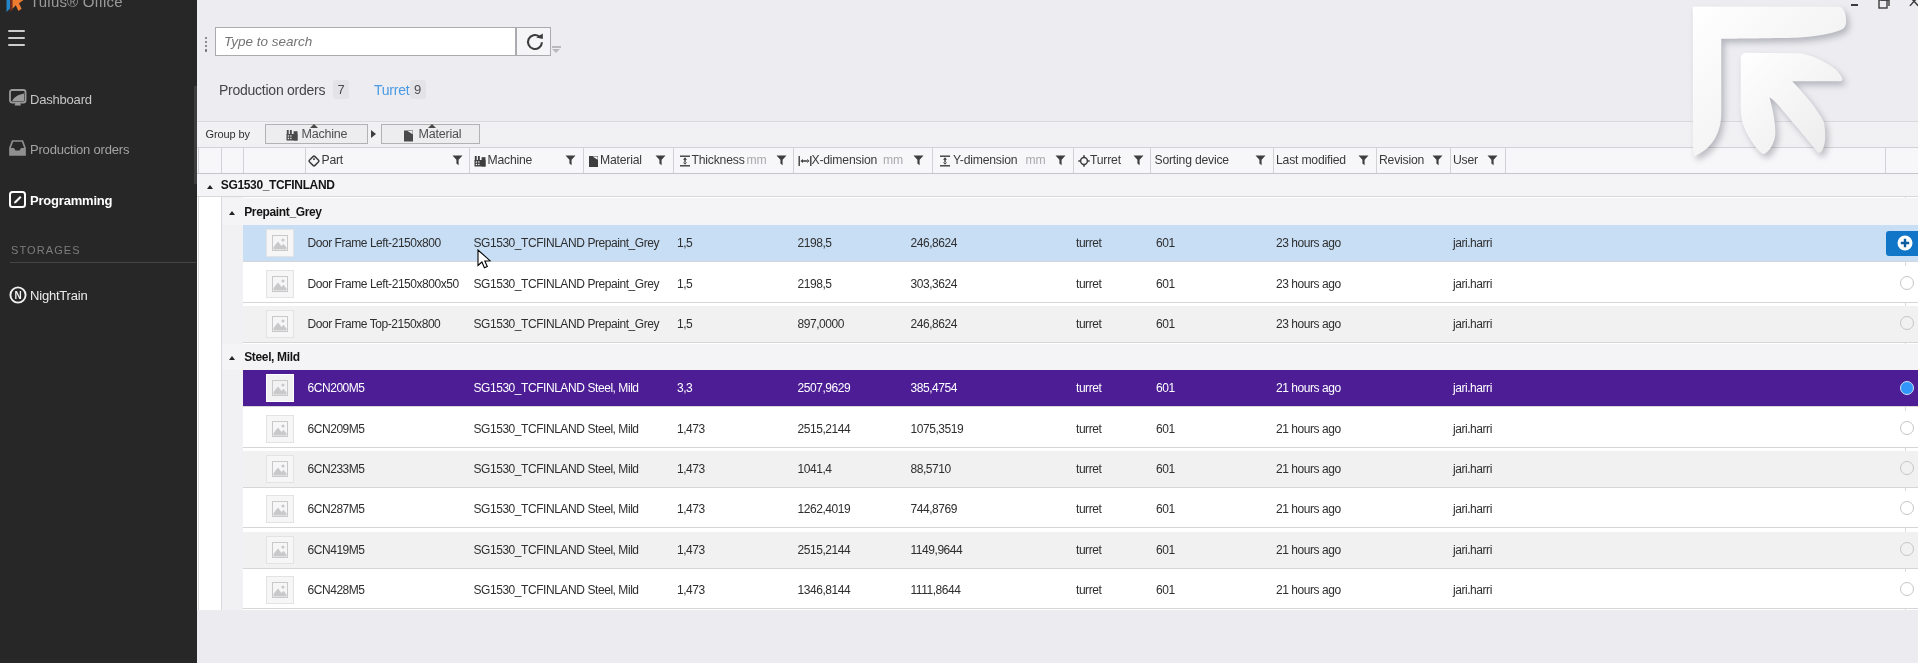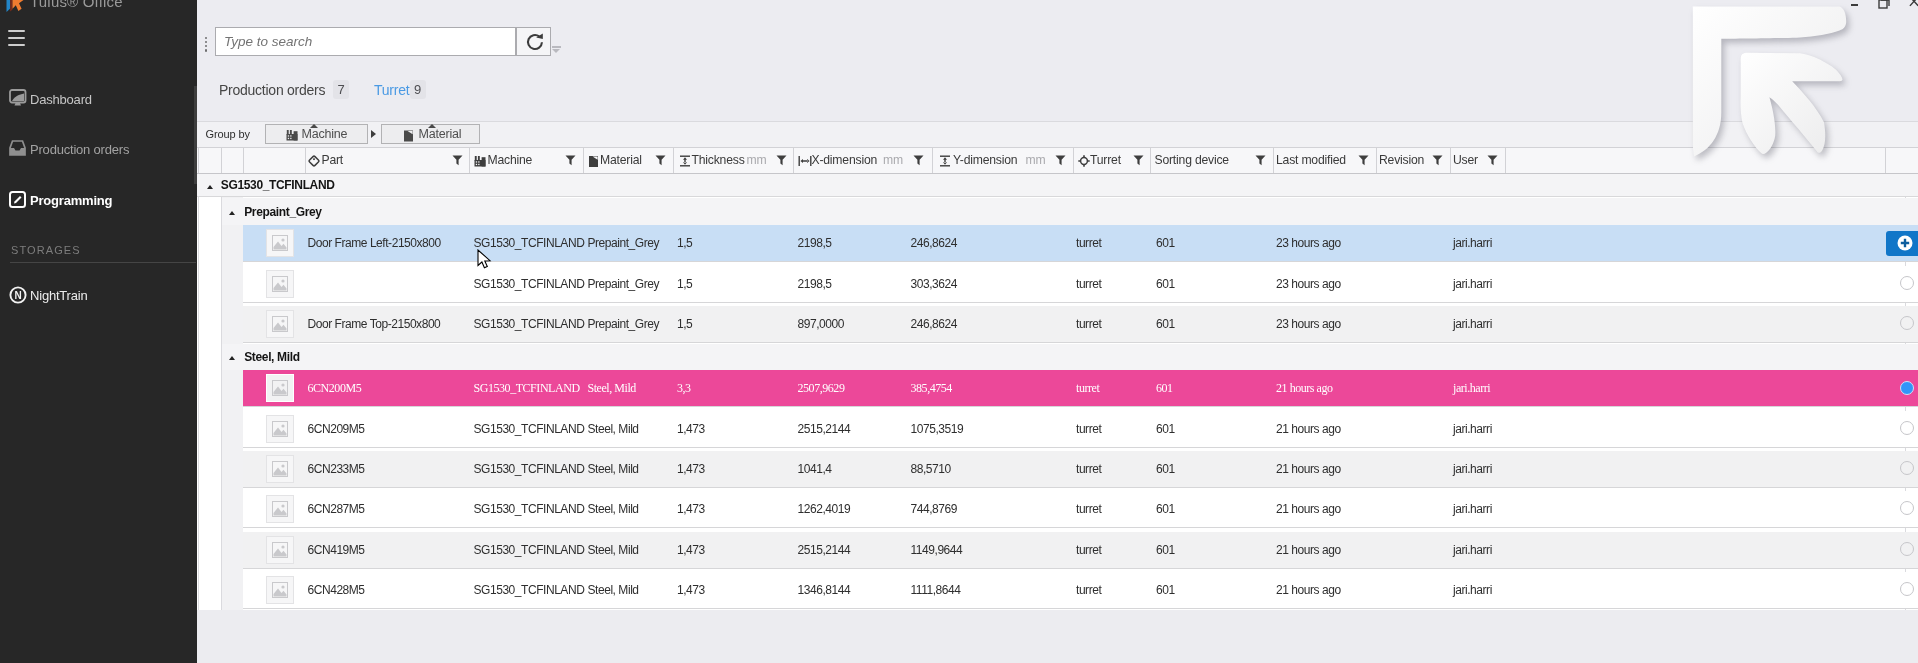--- a/index.html
+++ b/index.html
@@ -50,21 +50,21 @@
 .bvl { position:absolute; width:1px; background:#dadade; }
 .ghead { position:absolute; background:#f4f4f6; }
 .ghead .gt { position:absolute; font-weight:bold; font-size:12px; letter-spacing:-0.35px; color:#141414; }
 .gtri { position:absolute; width:0; height:0; border-left:3.8px solid transparent; border-right:3.8px solid transparent; border-bottom:4.6px solid #222; }
 .row { position:absolute; left:45.5px; width:1675.5px; height:37px; border-bottom:1px solid #d6d6d8; font-size:12px; letter-spacing:-0.45px; color:#2e2e2e; }
 .row span { position:absolute; top:0; line-height:36px; white-space:nowrap; }
 .row .thumb { position:absolute; left:23px; top:4px; width:28px; height:28px; background:#f6f6f7; border:1px solid #e3e3e5; }
 .rw { background:#fff; }
 .rg { background:#f1f1f2;text-decoration:underline; }
 .rh { background:#c8def5; }
-.rs { background:#ec4899; color:#fff;font-family:Liberation Serif, serif; }
+.rs { background:#4c1d95; color:#fff; }
 .rs .thumb { background:#f2f2f3; border-color:#fff; }
 .c1{left:65px} .c2{left:231px} .c3{left:345px} .c4{left:434.5px} .c5{left:555px}
 .c6{left:668px} .c7{left:833.5px} .c8{left:913.5px} .c9{left:1033.5px} .c10{left:1210.5px}
 .circ { position:absolute; left:1703px; width:14px; height:14px; border:1.4px solid #c6c6ca; border-radius:50%; background:#fff; }
 #bottomarea { position:absolute; left:197px; top:609.8px; width:1721px; height:53.2px; background:#ececf0; }
 
 
 .thumb svg { position:absolute; left:5px; top:5px; }
 
 
@@ -317,20 +317,21 @@
       <span class="c10">jari.harri</span>
     </div>
     <div class="row rw" style="top:92px">
       <div class="thumb">
         <svg width="16" height="16" viewBox="0 0 16 16">
           <rect x="0.5" y="0.5" width="15" height="15" fill="none" stroke="#c9c9cc"></rect>
           <circle cx="11" cy="5" r="1.6" fill="#c9c9cc"></circle>
           <path d="M1.5 12 L6 6.5 L9.5 11 L11.5 8.8 L14.5 12.5 L14.5 14.5 L1.5 14.5 Z" fill="#c9c9cc"></path>
         </svg>
       </div>
+      <span class="c1">Door Frame Left-2150x800x50</span>
       <span class="c2">SG1530_TCFINLAND</span>
       <span class="c3">Prepaint_Grey</span>
       <span class="c4">1,5</span>
       <span class="c5">2198,5</span>
       <span class="c6">303,3624</span>
       <span class="c7">turret</span>
       <span class="c8">601</span>
       <span class="c9">23 hours ago</span>
       <span class="c10">jari.harri</span>
     </div>

